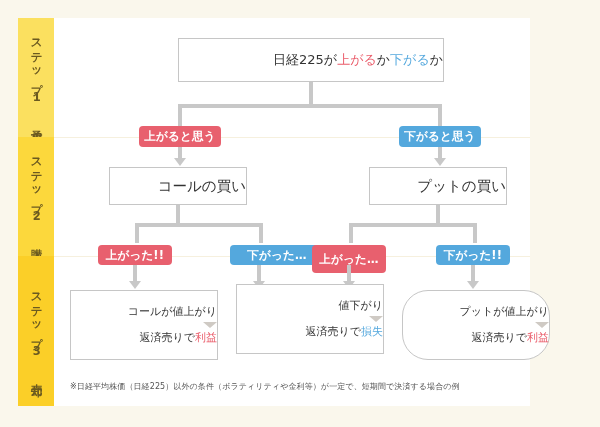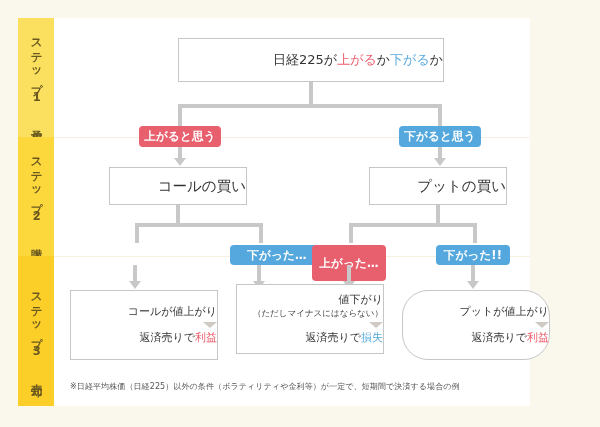--- a/index.html
+++ b/index.html
@@ -212,22 +212,23 @@
   <div class="vline" style="left:176px; top:205px; height:18px;"></div>
   <div class="hline" style="left:135px; top:223px; width:128px;"></div>
   <div class="vline" style="left:135px; top:223px; height:20px;"></div>
   <div class="vline" style="left:259px; top:223px; height:20px;"></div>
 
   <div class="vline" style="left:436px; top:205px; height:18px;"></div>
   <div class="hline" style="left:349px; top:223px; width:128px;"></div>
   <div class="vline" style="left:349px; top:223px; height:20px;"></div>
   <div class="vline" style="left:473px; top:223px; height:20px;"></div>
 
+  <div class="pill pill-red" style="left:98px; top:245px; width:74px; height:20px;">上がった!!</div>
   <div class="pill pill-blue" style="left:230px; top:245px; width:94px; height:20px;">下がった…</div>
-  <div class="pill pill-red" style="left:312px; top:245px; width:74px; height:36px;">上がった…</div>
+  <div class="pill pill-red" style="left:312px; top:245px; width:74px; height:28px;">上がった…</div>
   <div class="pill pill-blue" style="left:436px; top:245px; width:74px; height:20px;">下がった!!</div>
 
   <div class="vline" style="left:133px; top:265px; height:18px;"></div>
   <div class="arrow-head" style="left:129px; top:281px;"></div>
 
   <div class="vline" style="left:257px; top:265px; height:18px;"></div>
   <div class="arrow-head" style="left:253px; top:281px;"></div>
 
   <div class="vline" style="left:347px; top:265px; height:18px;"></div>
   <div class="arrow-head" style="left:343px; top:281px;"></div>
@@ -238,21 +239,20 @@
   <div class="box box-l3" style="left:70px; top:290px; width:148px; height:70px;">
     <div>コールが値上がり</div>
     <div class="inner-tri"></div>
     <div>
       <span>返済売りで</span><span class="red">利益</span>
     </div>
   </div>
 
   <div class="box box-l3" style="left:236px; top:284px; width:148px; height:70px;">
     <div>値下がり</div>
-    <div class="sub-note">（ただしマイナスにはならない）</div>
     <div class="inner-tri"></div>
     <div>
       <span>返済売りで</span><span class="blue">損失</span>
     </div>
   </div>
 
   <div class="box box-l3" style="left:402px; top:290px; width:148px; height:70px;border-radius:26px;">
     <div>プットが値上がり</div>
     <div class="inner-tri"></div>
     <div>

